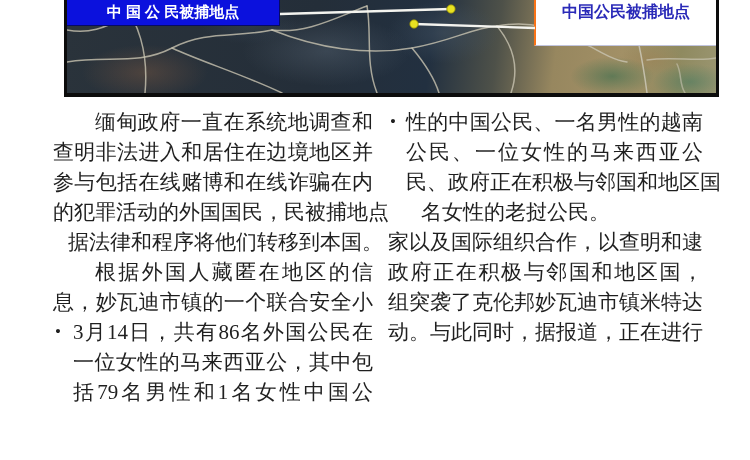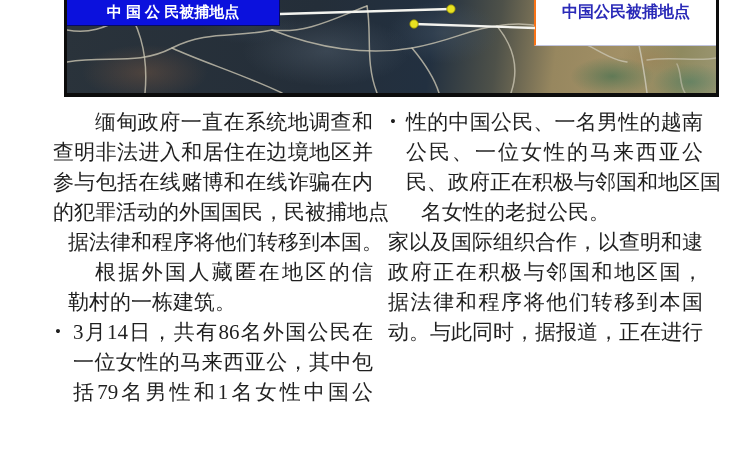--- a/index.html
+++ b/index.html
@@ -85,35 +85,35 @@
     </svg>
   </div>
 
   <div class="column col-left">
     <div class="line indent2">缅甸政府一直在系统地调查和</div>
     <div class="line">查明非法进入和居住在边境地区并</div>
     <div class="line">参与包括在线赌博和在线诈骗在内</div>
     <div class="line">的犯罪活动的外国国民，民被捕地点</div>
     <div class="line end">据法律和程序将他们转移到本国。</div>
     <div class="line indent2">根据外国人藏匿在地区的信</div>
-    <div class="line end">勒村的一栋建筑。</div>
+    <div class="line">息，妙瓦迪市镇的一个联合安全小</div>
     <div class="line hang">
       <span class="bullet">•</span><span>3月14日，共有86名外国公民在</span>
     </div>
     <div class="line hang">一位女性的马来西亚公，其中包</div>
     <div class="line hang">括79名男性和1名女性中国公</div>
   </div>
 
   <div class="column col-right">
     <div class="line hang">
       <span class="bullet">•</span>
     </div>
     <div class="line hang">性的中国公民、一名男性的越南</div>
     <div class="line hang">公民、一位女性的马来西亚公</div>
     <div class="line hang">民、政府正在积极与邻国和地区国</div>
     <div class="line hang end">名女性的老挝公民。</div>
     <div class="line">家以及国际组织合作，以查明和逮</div>
     <div class="line">政府正在积极与邻国和地区国，</div>
-    <div class="line">据法律和程序将他们转移到本国</div>
+    <div class="line">组突袭了克伦邦妙瓦迪市镇米特达</div>
     <div class="line">动。与此同时，据报道，正在进行</div>
   </div>
 
 </div>
 
 </body></html>

